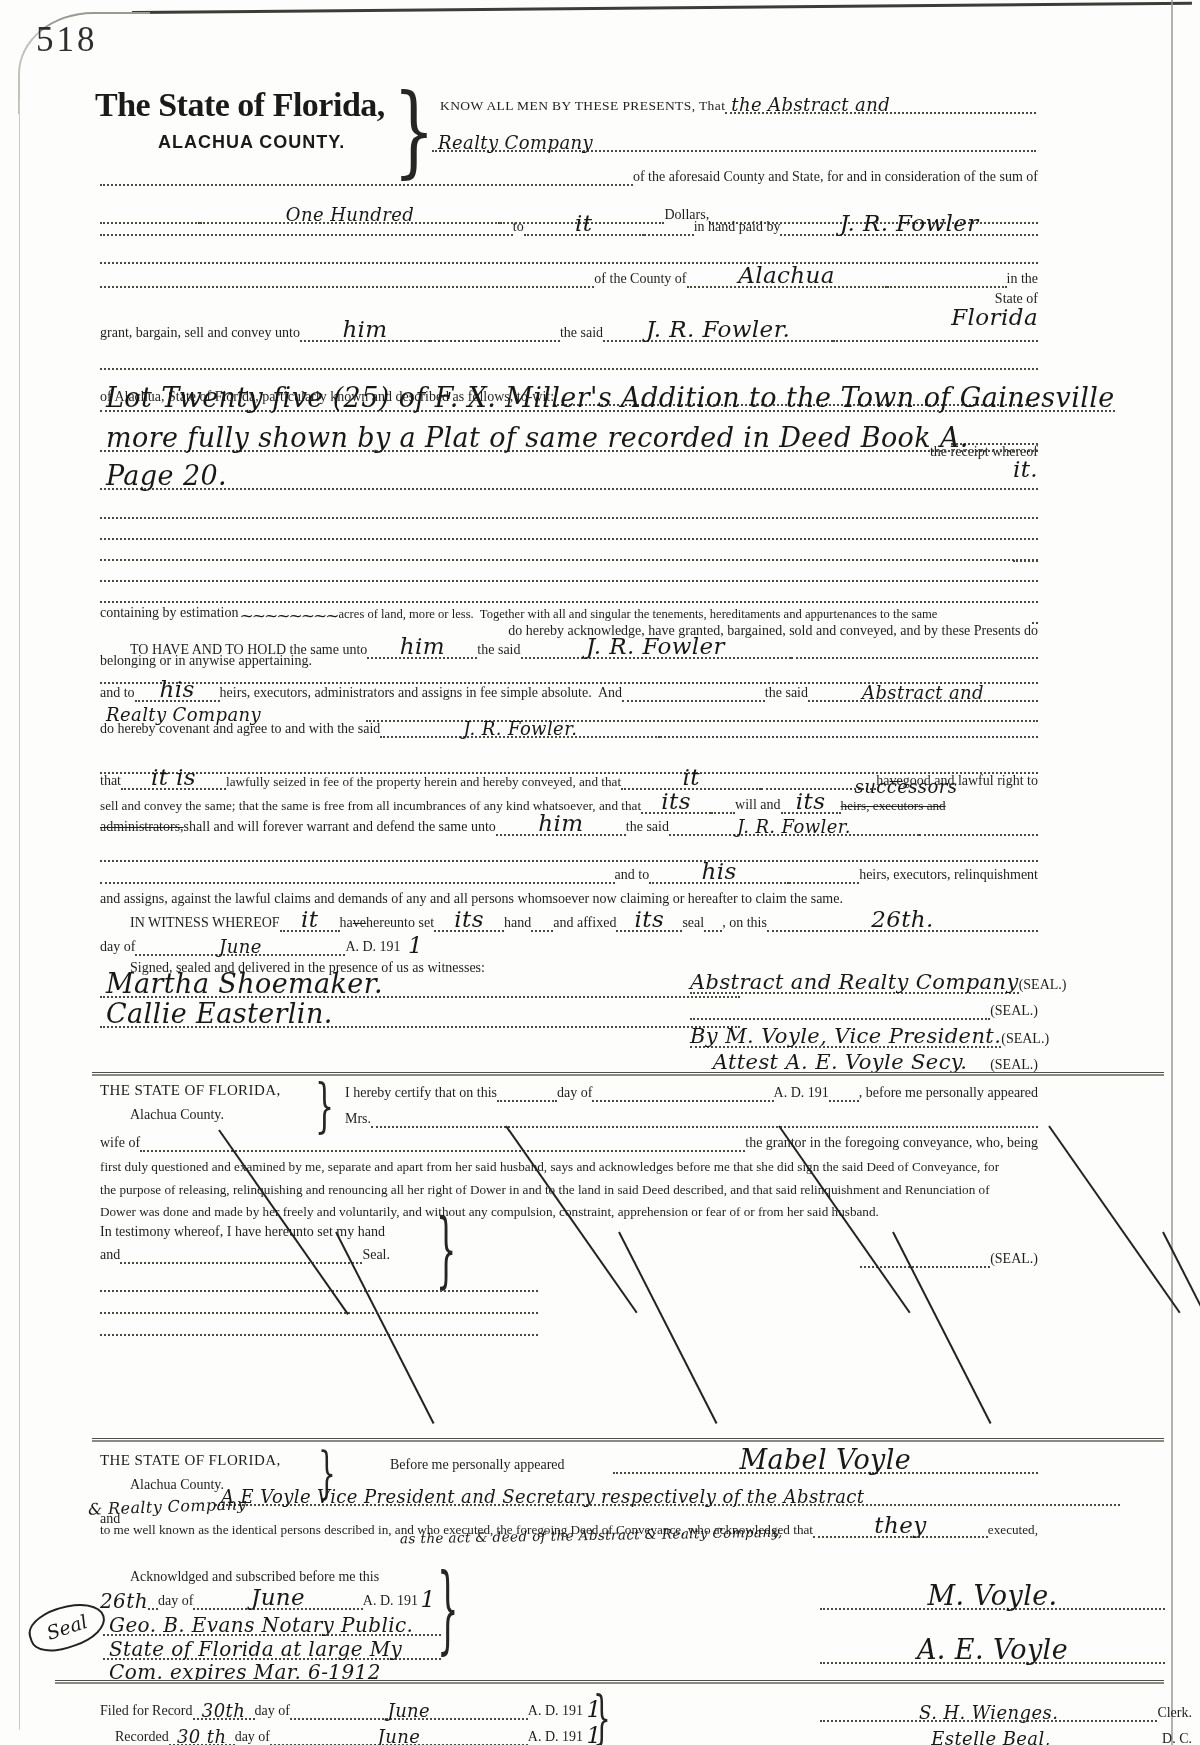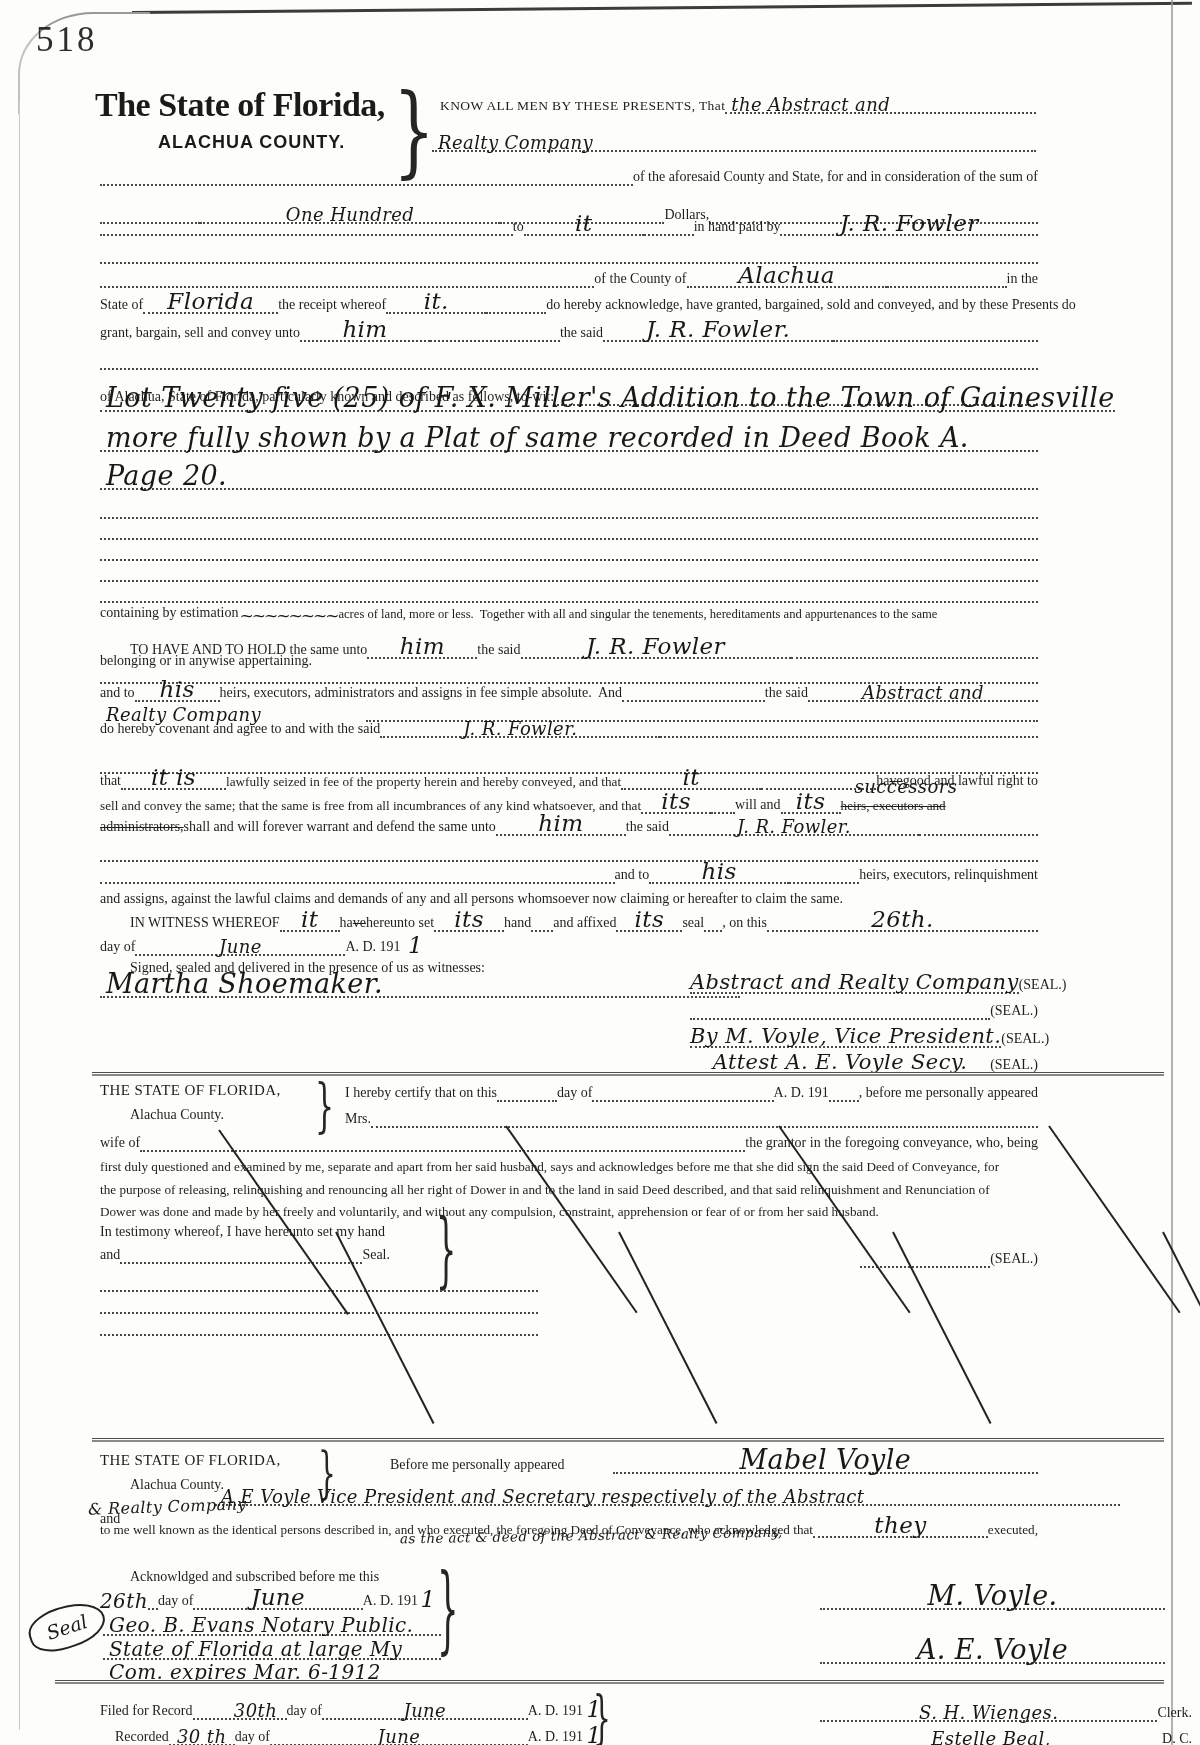--- a/index.html
+++ b/index.html
@@ -90,21 +90,21 @@
   <div class="row" style="left:100px;top:242px;width:938px;">
     <span class="d"></span>
   </div>
   <div class="row" style="left:100px;top:266px;width:938px;">
     <span class="d" style="flex:1 1 480px;"></span>
     <span class="p">of the County of</span>
     <span class="hf h" style="flex:0 0 200px;">Alachua</span>
     <span class="d" style="flex:0 0 120px;"></span>
     <span class="p">in the</span>
   </div>
-  <div class="row" style="left:100px;top:292px;width:938px;">
+  <div class="row" style="left:100px;top:292px;width:938px;flex-direction:column;">
     <span class="p">State of</span>
     <span class="hf h" style="flex:0 0 135px;">Florida</span>
     <span class="p">the receipt whereof</span>
     <span class="hf h" style="flex:0 0 100px;">it.</span>
     <span class="d" style="flex:0 0 60px;"></span>
     <span class="p">do hereby acknowledge, have granted, bargained, sold and conveyed, and by these Presents do</span>
   </div>
   <div class="row" style="left:100px;top:320px;width:938px;">
     <span class="p">grant, bargain, sell and convey unto</span>
     <span class="hf h" style="flex:0 0 130px;">him</span>
@@ -248,20 +248,23 @@
     <span class="p">A. D. 191</span>
     <span class="hf nf h" style="flex:0 0 30px;">1</span>
   </div>
   <div class="row" style="left:130px;top:955px;width:908px;">
     <span class="p">Signed, sealed and delivered in the presence of us as witnesses:</span>
   </div>
 
   <div class="row" style="left:100px;top:968px;width:640px;height:30px;">
     <span class="hf tl h h28" style="flex:1 1 auto;">Martha Shoemaker.</span>
   </div>
+  <div class="row" style="left:100px;top:998px;width:640px;height:30px;">
+    <span class="hf tl h h28" style="flex:1 1 auto;">Callie Easterlin.</span>
+  </div>
   <div class="row" style="left:690px;top:966px;width:348px;height:28px;">
     <span class="hf h" style="flex:1 1 auto;font-size:21px;">Abstract and Realty Company</span>
     <span class="p">(SEAL.)</span>
   </div>
   <div class="row" style="left:690px;top:994px;width:348px;height:26px;">
     <span class="d"></span>
     <span class="p">(SEAL.)</span>
   </div>
   <div class="row" style="left:690px;top:1020px;width:348px;height:28px;">
     <span class="hf h" style="flex:1 1 auto;font-size:21px;">By M. Voyle, Vice President.</span>
@@ -382,21 +385,21 @@
     <span class="hf h h28" style="flex:1 1 auto;">M. Voyle.</span>
   </div>
   <div class="row" style="left:820px;top:1634px;width:345px;height:30px;">
     <span class="hf h h28" style="flex:1 1 auto;">A. E. Voyle</span>
   </div>
 
   <div class="divider" style="left:55px;top:1680px;width:1109px;"></div>
 
   <div class="row" style="left:100px;top:1698px;width:505px;">
     <span class="p">Filed for Record</span>
-    <span class="hf h h18" style="flex:0 0 62px;padding-left:32px;">30th</span>
+    <span class="hf h h18" style="flex:0 0 62px;">30th</span>
     <span class="p">day of</span>
     <span class="hf h h26" style="flex:1 1 120px;">June</span>
     <span class="p">A. D. 191</span>
     <span class="hf nf h" style="flex:0 0 22px;">1</span>
   </div>
   <div class="row" style="left:115px;top:1724px;width:490px;">
     <span class="p">Recorded</span>
     <span class="hf h h18" style="flex:0 0 66px;">30 th</span>
     <span class="p">day of</span>
     <span class="hf h h26" style="flex:1 1 120px;">June</span>

